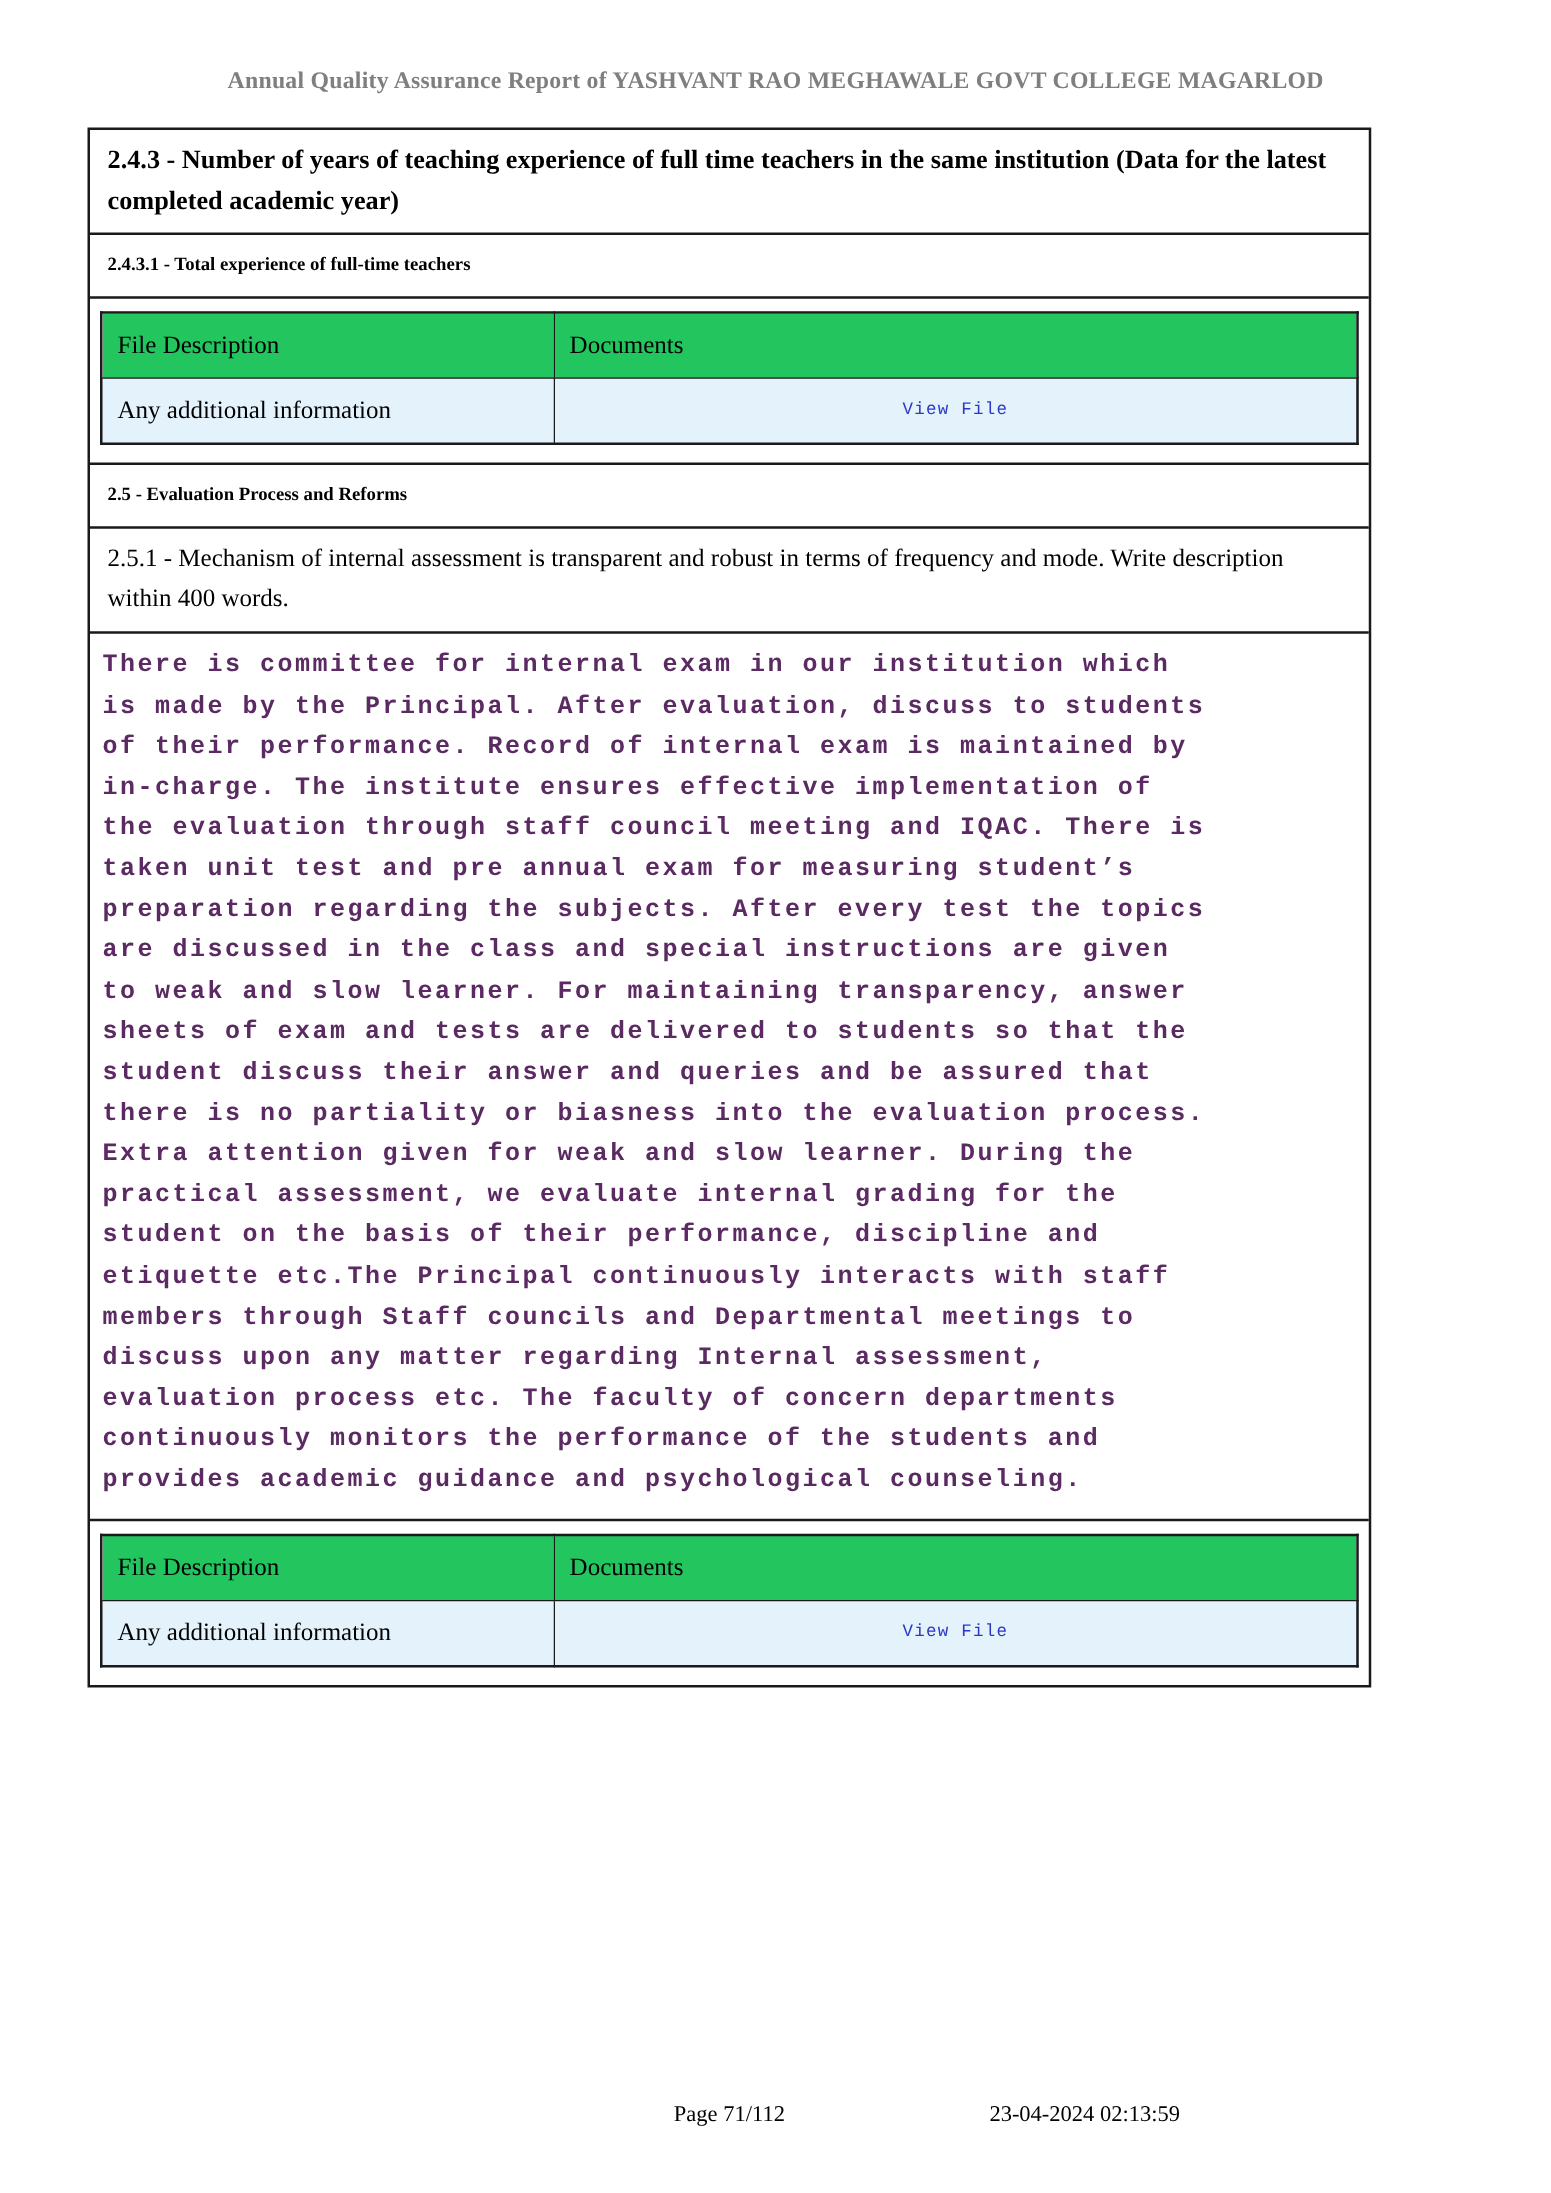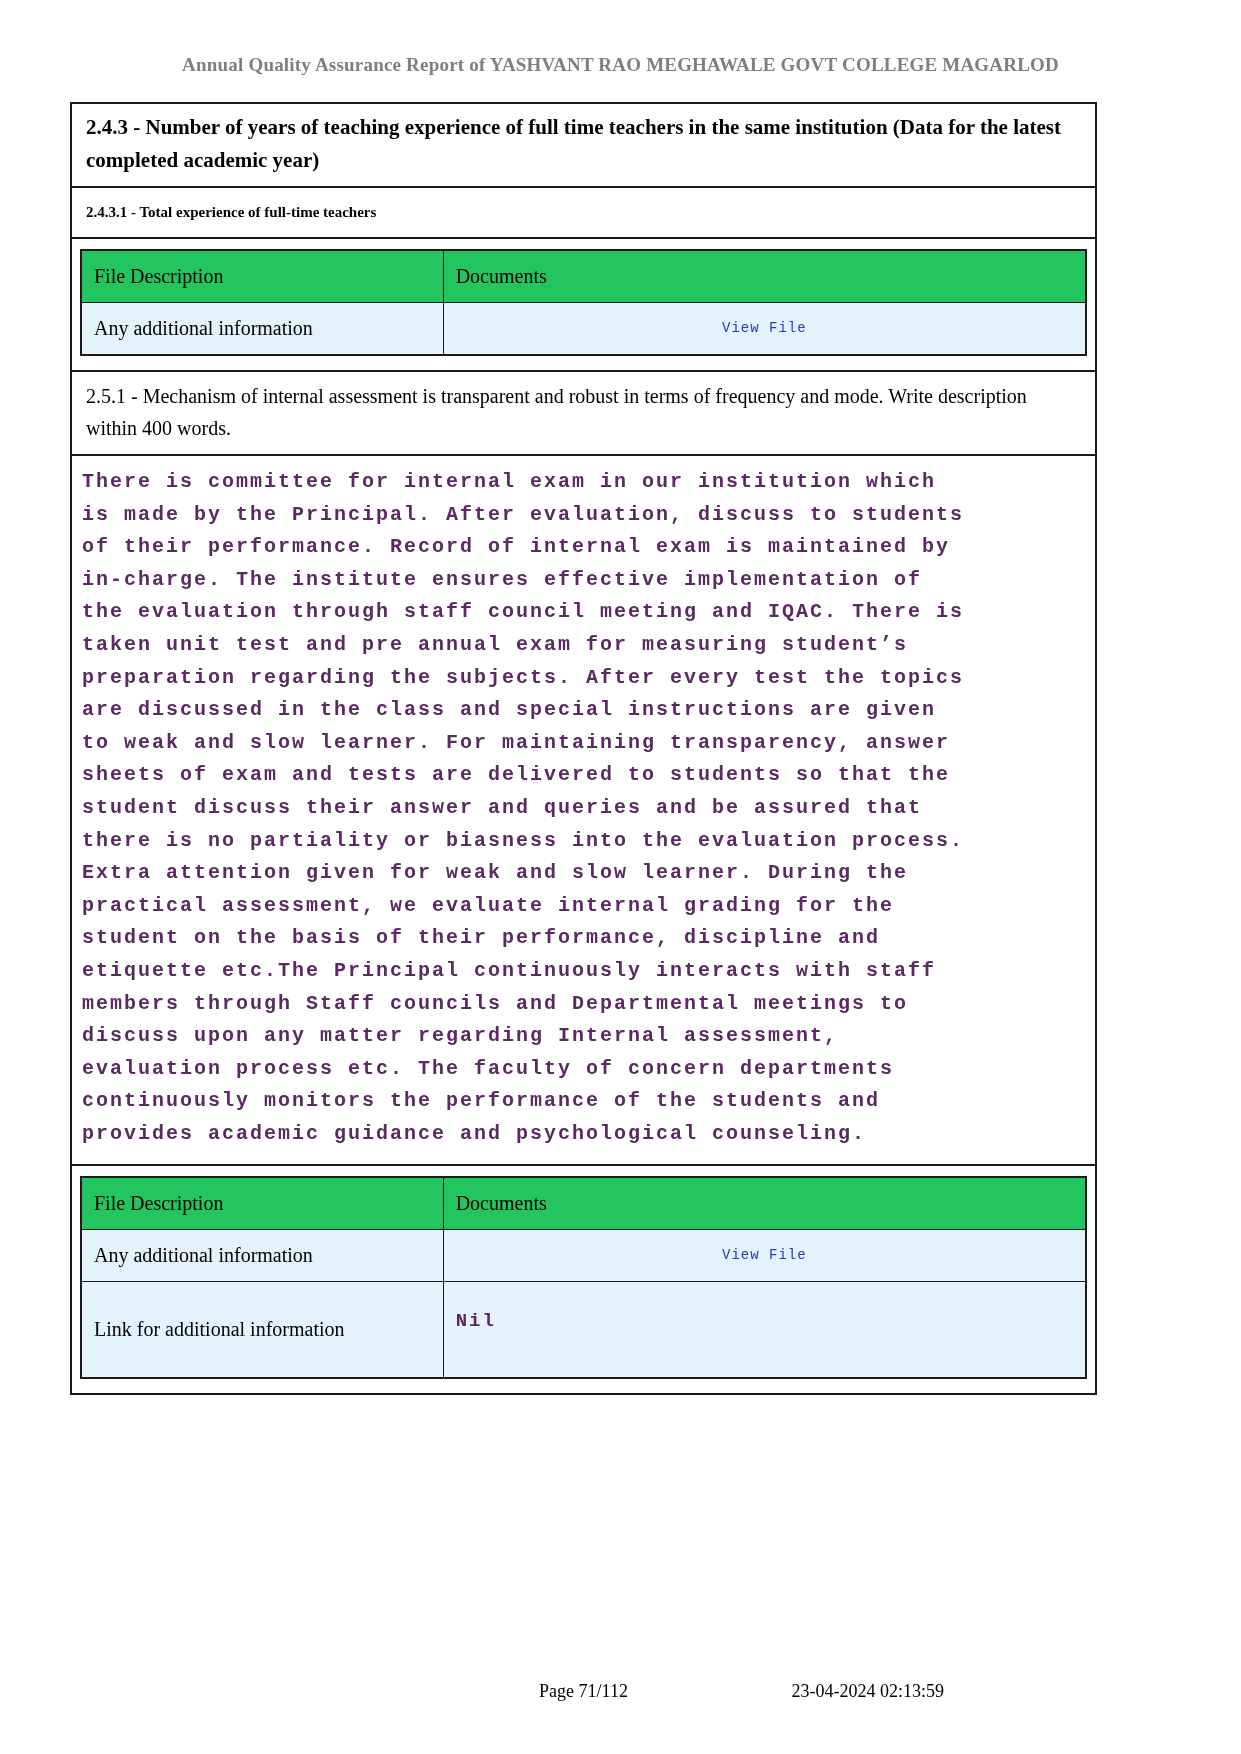--- a/index.html
+++ b/index.html
@@ -159,20 +159,21 @@
         <tr>
           <td class="col-label">Any additional information</td>
           <td>
             <span class="view-file-link">View File</span>
           </td>
         </tr>
       </tbody>
     </table>
   </div>
 
+  <div class="row subheading-row">2.5 - Evaluation Process and Reforms</div>
 
   <div class="row plain-row">2.5.1 - Mechanism of internal assessment is transparent and robust in terms of frequency and mode. Write description within 400 words.</div>
 
   <div class="row description-row mono-purple">There is committee for internal exam in our institution which
 is made by the Principal. After evaluation, discuss to students
 of their performance. Record of internal exam is maintained by
 in-charge. The institute ensures effective implementation of
 the evaluation through staff council meeting and IQAC. There is
 taken unit test and pre annual exam for measuring student’s
 preparation regarding the subjects. After every test the topics
@@ -199,26 +200,20 @@
           <th>Documents</th>
         </tr>
       </thead>
       <tbody>
         <tr>
           <td class="col-label">Any additional information</td>
           <td>
             <span class="view-file-link">View File</span>
           </td>
         </tr>
-        <tr style="height:96px;">
-          <td class="col-label top-align">Link for additional information</td>
-          <td class="nil-cell">
-            <span class="nil-value">Nil</span>
-          </td>
-        </tr>
       </tbody>
     </table>
   </div>
 
 </div>
 
 <div class="doc-footer">
   <span class="page-number">Page 71/112</span>
   <span class="timestamp">23-04-2024 02:13:59</span>
 </div>

